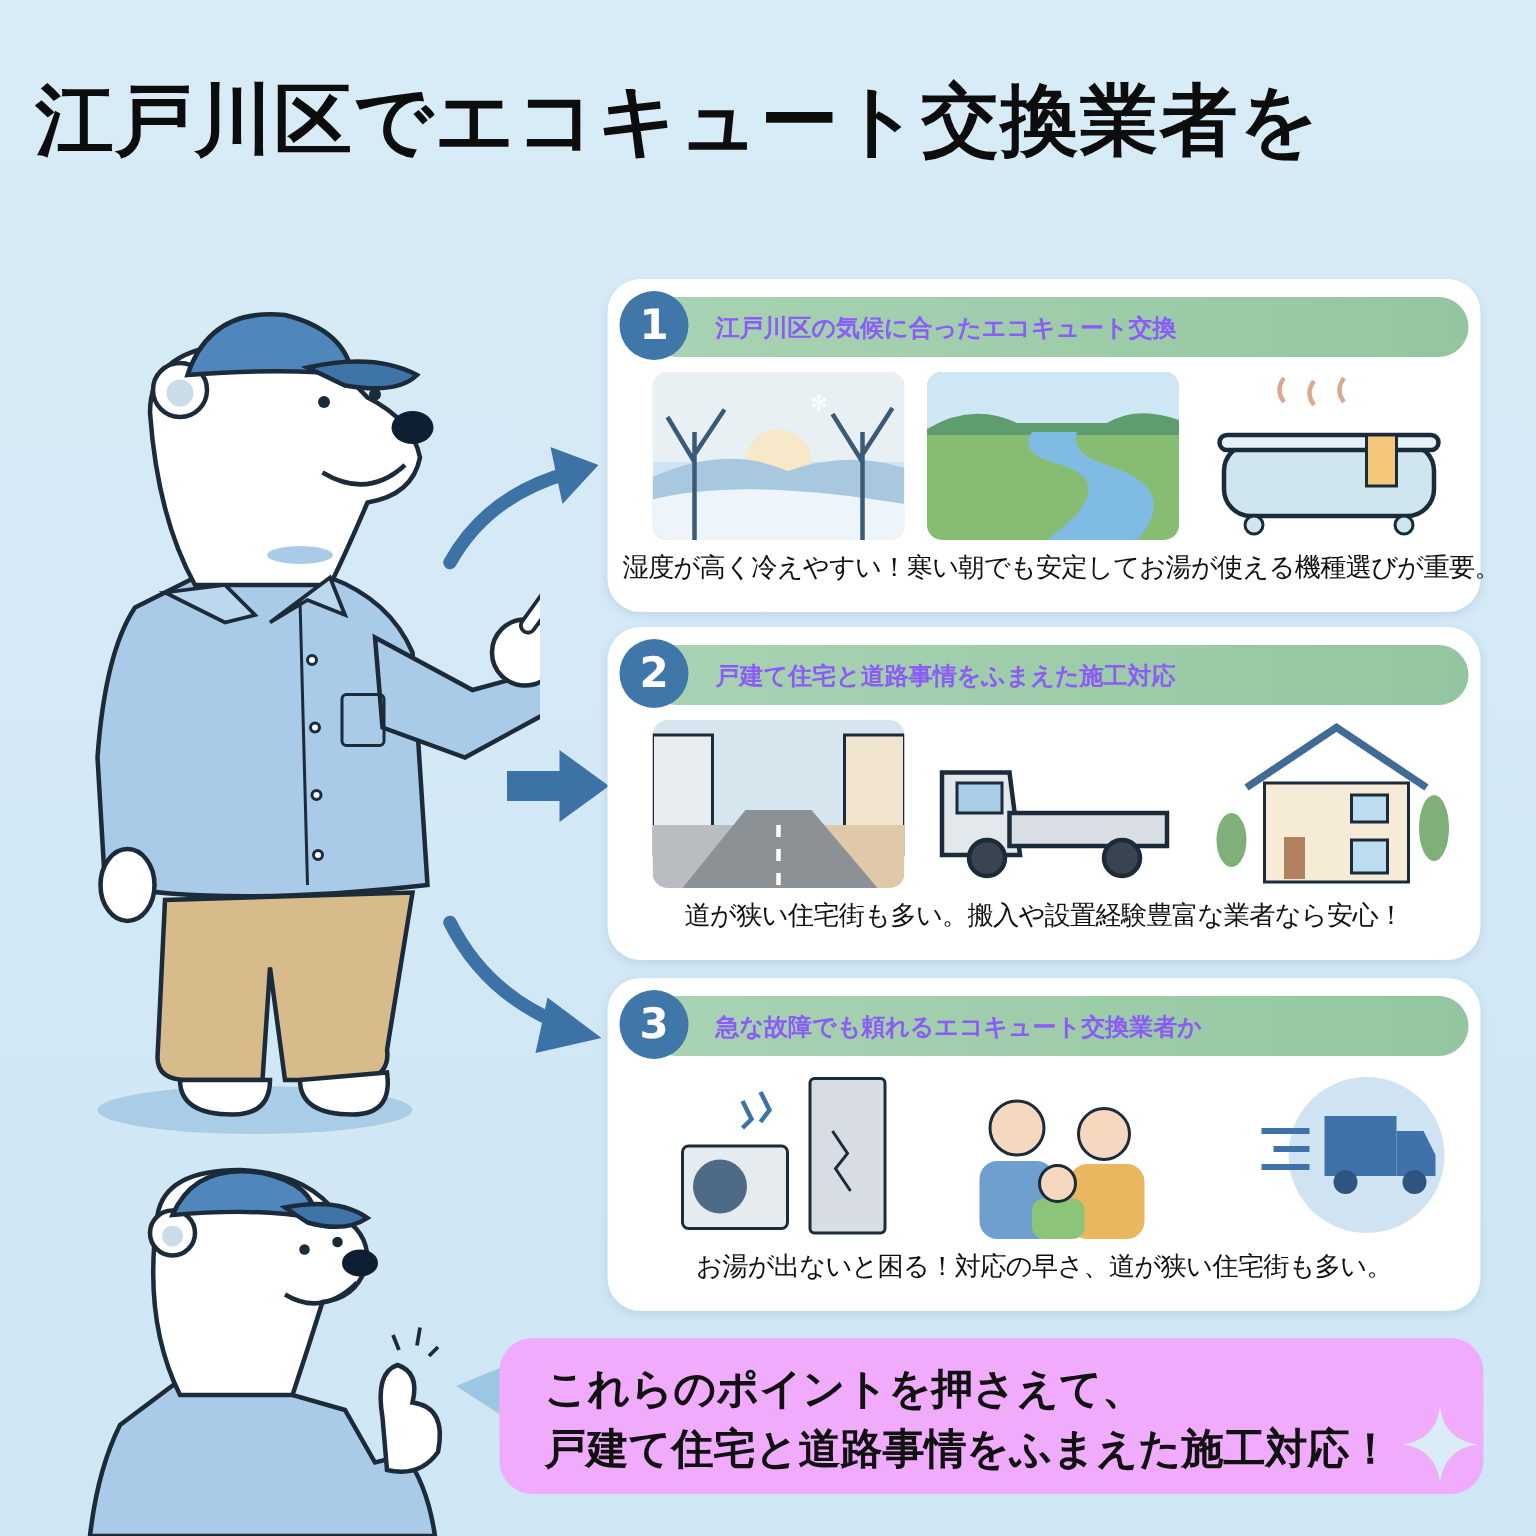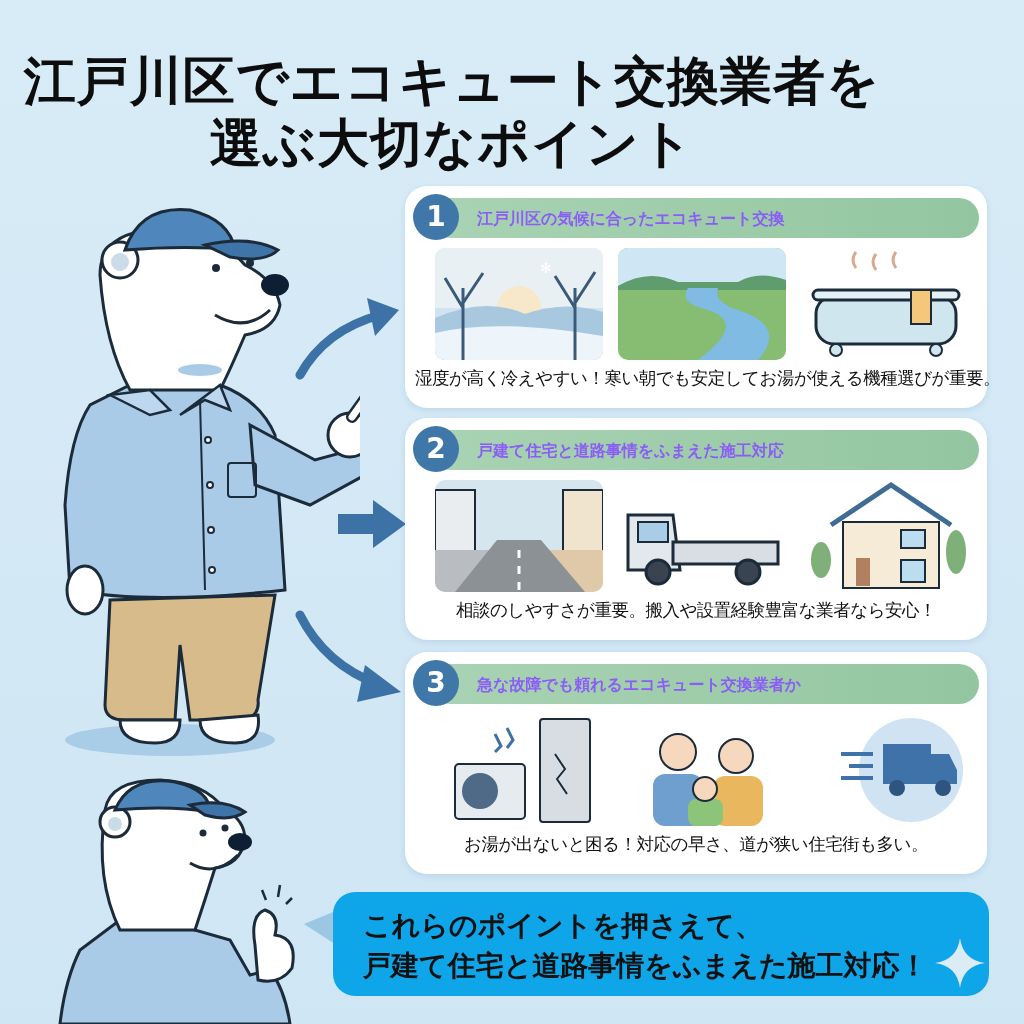--- a/index.html
+++ b/index.html
@@ -40,39 +40,38 @@
   .pics { position: absolute; left: 30px; right: 18px; top: 62px; height: 112px; display: flex; justify-content: space-between; align-items: center; }
   .pic { width: 168px; height: 112px; border-radius: 10px; overflow: hidden; position: relative; }
   .pic svg { width: 100%; height: 100%; display: block; }
   .card-caption {
     position: absolute; left: 10px; right: 10px; top: 180px;
     font-size: 17.5px; font-weight: normal; text-align: center; white-space: nowrap; letter-spacing: -0.5px;
   }
   .arrow { position: absolute; }
   .bubble {
     position: absolute; left: 333px; top: 892px; width: 656px; height: 104px;
-    background: #0ea5e9; border-radius: 22px;
+    background: #f0abfc; border-radius: 22px;
   }
   .bubble-tail {
     position: absolute; left: 304px; top: 910px; width: 0; height: 0;
     border-top: 14px solid transparent; border-bottom: 22px solid transparent;
     border-right: 34px solid #9cc7e2;
   }
   .bubble-text {
     position: absolute; left: 30px; top: 14px; font-size: 28px; line-height: 40px; font-weight: bold; color: #111; white-space: nowrap;
   }
   .sparkle { position: absolute; right: 4px; top: 46px; width: 50px; height: 50px; }
   .bear { position: absolute; }
 </style>
 </head>
 <body>
 
 <div class="title">
   <div>江戸川区でエコキュート交換業者を</div>
-  <div>選ぶ大切なポイント</div>
 </div>
 
 <svg class="bear" style="left:30px;top:205px;" width="330" height="560" viewBox="0 0 330 560">
   <ellipse cx="140" cy="535" rx="105" ry="16" fill="#a9cde6"></ellipse>
 
   <path d="M80 395 L75 500 Q75 515 95 515 L145 515 L150 440 L160 515 L215 515 Q230 510 228 495 L245 390 Z" fill="#d8bb8a" stroke="#1c2b3a" stroke-width="3"></path>
   <path d="M90 515 Q90 538 125 538 Q150 538 150 515 Z" fill="#fff" stroke="#1c2b3a" stroke-width="3"></path>
   <path d="M170 515 Q170 538 205 538 Q232 538 228 510 Z" fill="#fff" stroke="#1c2b3a" stroke-width="3"></path>
 
   <path d="M60 200 Q40 230 35 300 L40 385 Q120 400 255 385 L245 230 Q230 195 190 180 L100 180 Z" fill="#a9cbe8" stroke="#1c2b3a" stroke-width="3"></path>
@@ -195,21 +194,21 @@
           <path d="M30 45 L90 5 L150 45" stroke="#3f6b94" stroke-width="5" fill="none"></path>
           <rect x="42" y="42" width="96" height="66" fill="#f6ebd6" stroke="#1c2b3a" stroke-width="2"></rect>
           <rect x="55" y="78" width="14" height="28" fill="#b08060"></rect>
           <rect x="100" y="80" width="24" height="22" fill="#bcdcef" stroke="#1c2b3a" stroke-width="2"></rect>
           <rect x="100" y="50" width="24" height="18" fill="#bcdcef" stroke="#1c2b3a" stroke-width="2"></rect>
           <ellipse cx="20" cy="80" rx="10" ry="18" fill="#7fb07a"></ellipse>
           <ellipse cx="155" cy="72" rx="10" ry="22" fill="#7fb07a"></ellipse>
         </svg>
     </div>
   </div>
-  <div class="card-caption">相談のしやすさが重要。搬入や設置経験豊富な業者なら安心！</div>
+  <div class="card-caption">道が狭い住宅街も多い。搬入や設置経験豊富な業者なら安心！</div>
 </div>
 
 <div class="card" style="top:652px;height:222px;">
   <div class="card-head">
     <div class="card-bar"></div>
     <div class="card-num">3</div>
     <div class="card-title">急な故障でも頼れるエコキュート交換業者か</div>
   </div>
   <div class="pics">
     <div class="pic">

